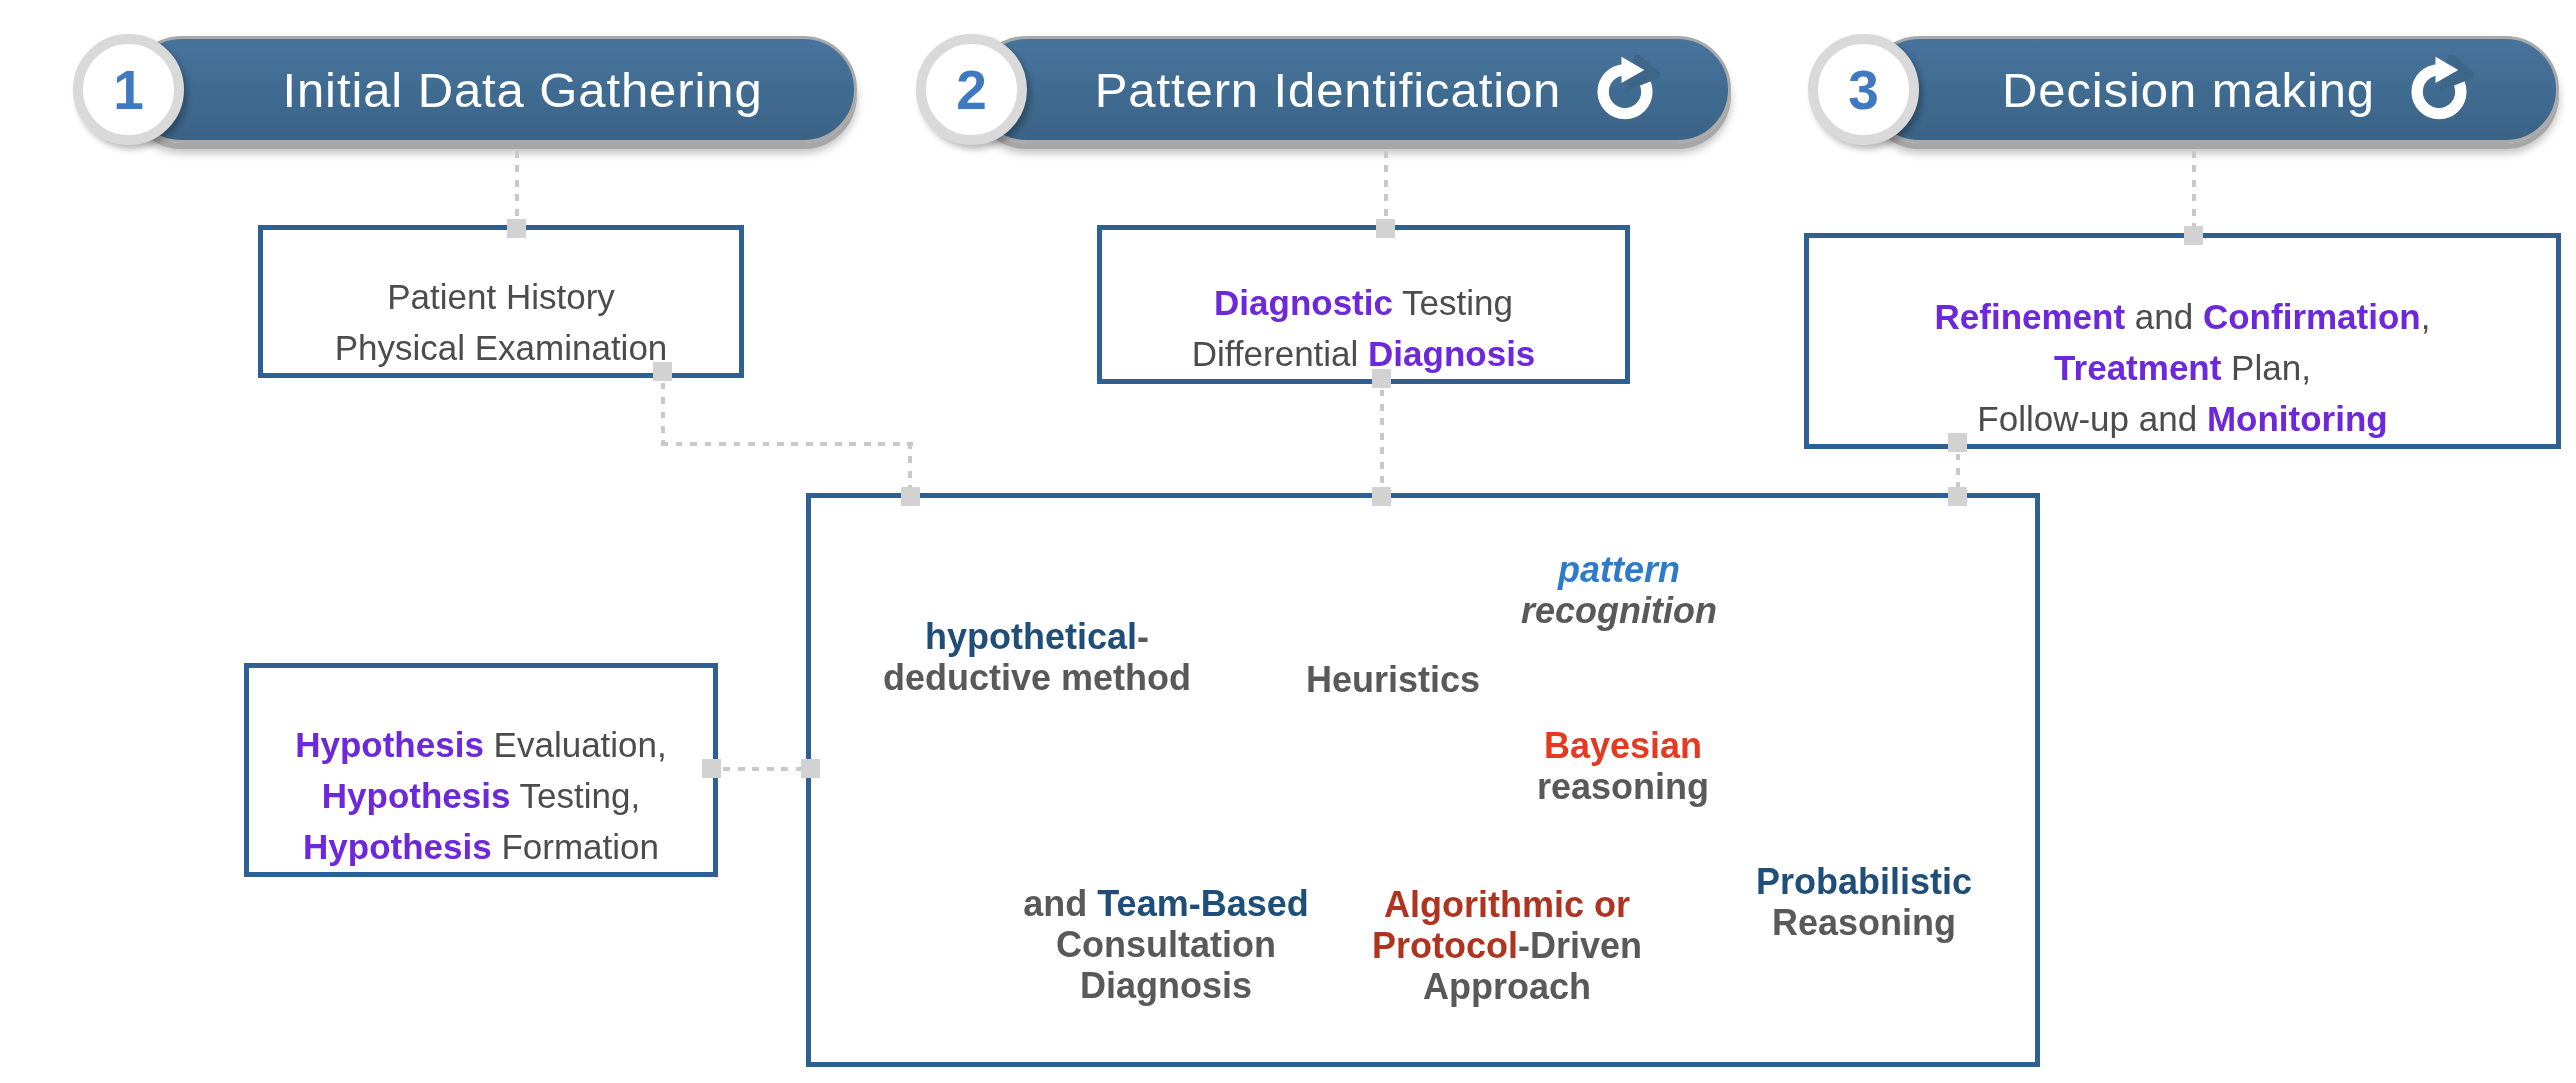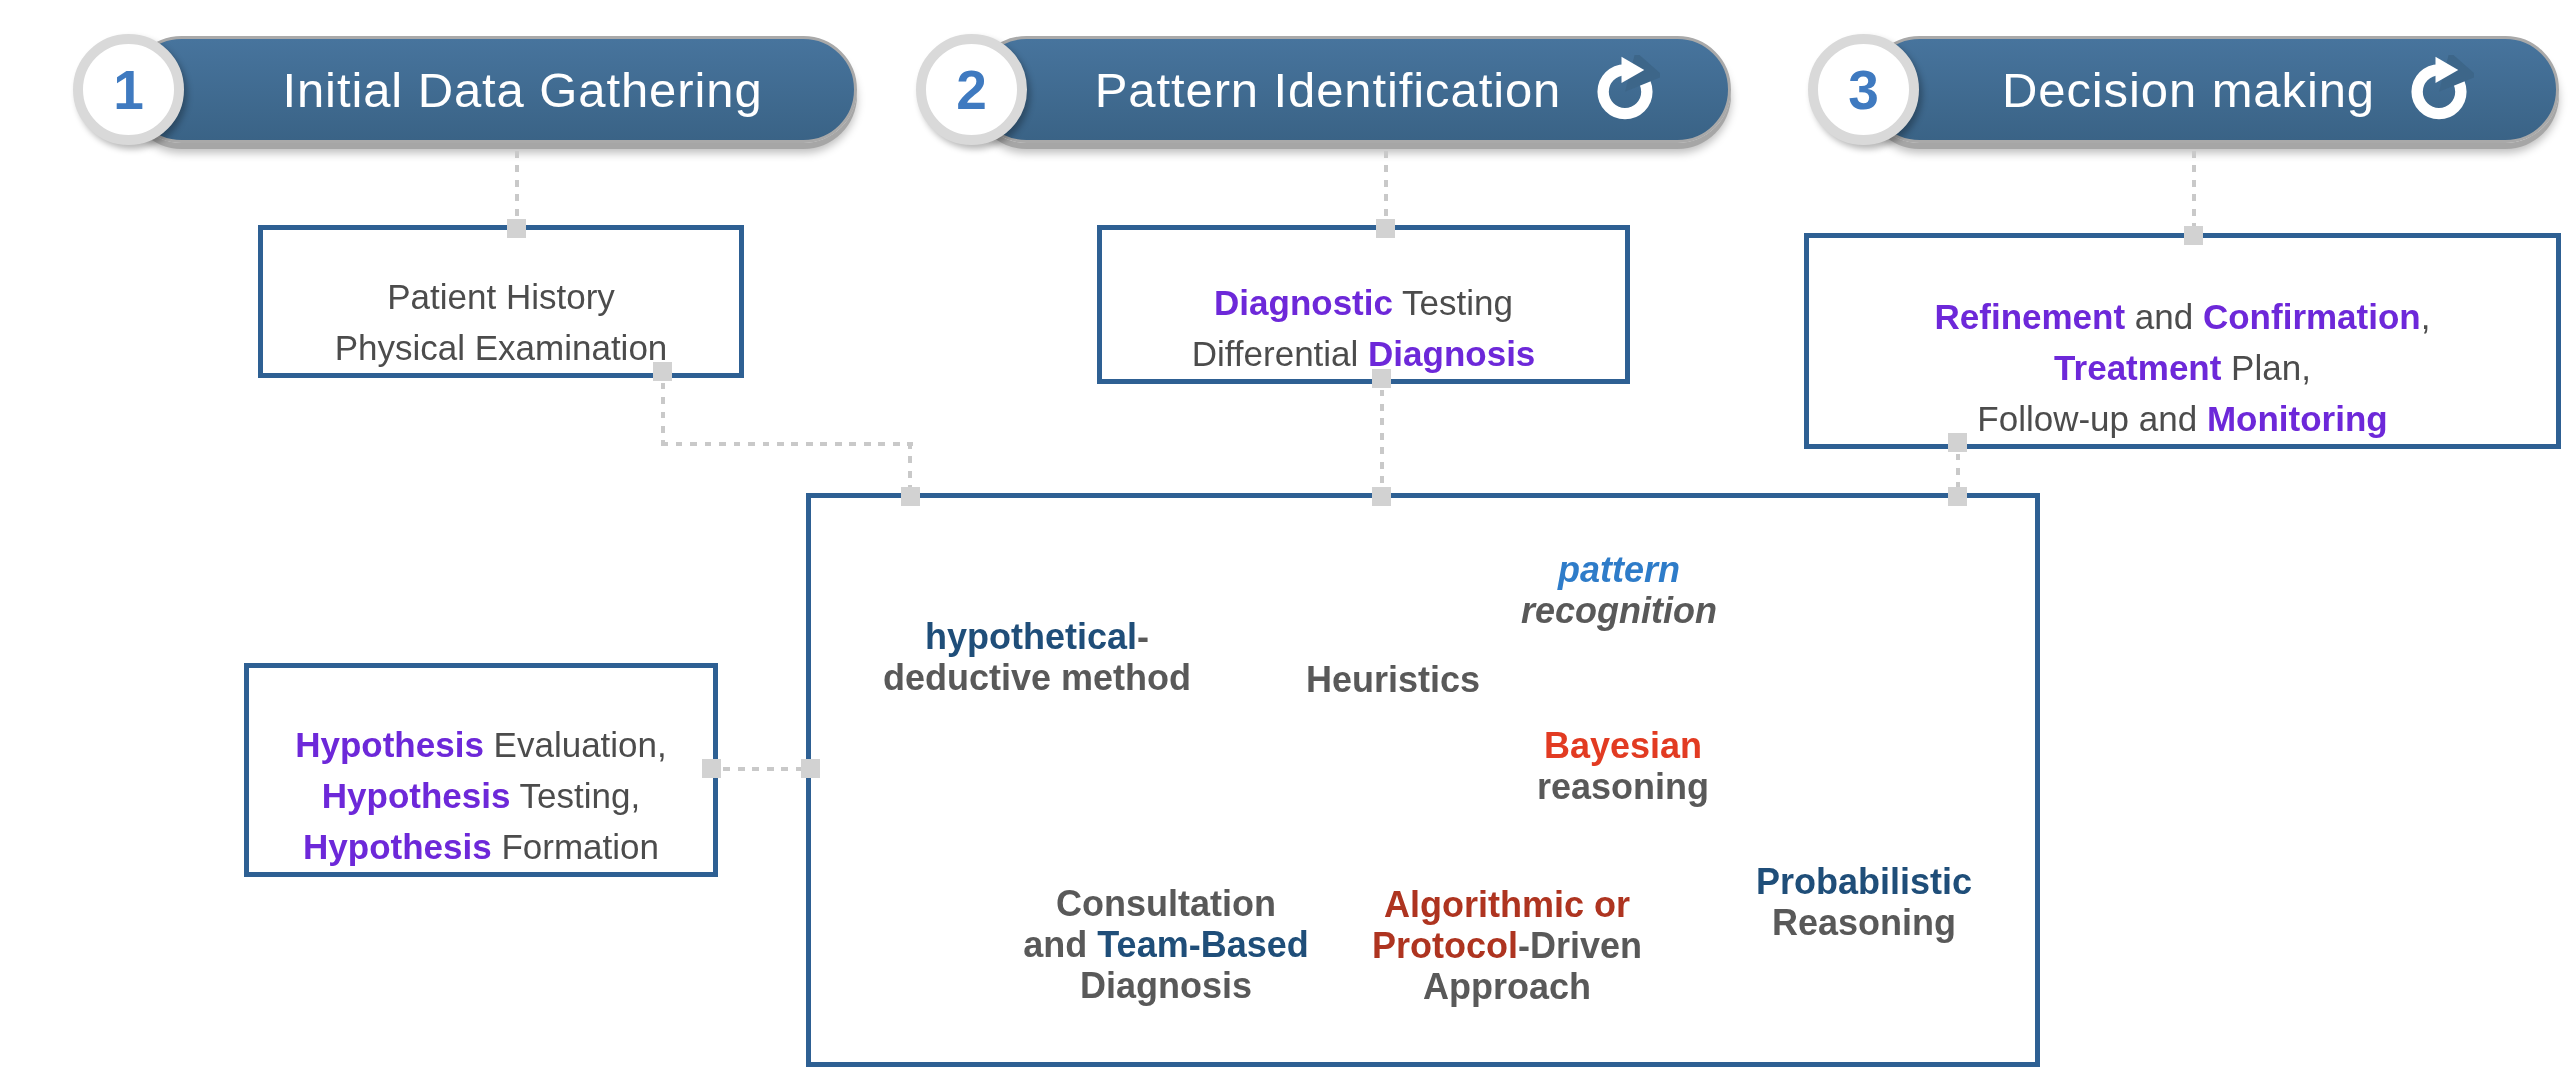--- a/index.html
+++ b/index.html
@@ -130,22 +130,22 @@
     </div>
   <div class="method" style="left:1619px;top:590px;font-style:italic;">
       <div class="tline"><span class="seg-blue">pattern</span></div>
       <div class="tline"><span class="seg-graybold">recognition</span></div>
     </div>
   <div class="method" style="left:1623px;top:766px;">
       <div class="tline"><span class="seg-red">Bayesian</span></div>
       <div class="tline"><span class="seg-graybold">reasoning</span></div>
     </div>
   <div class="method" style="left:1166px;top:944px;">
+      <div class="tline"><span class="seg-graybold">and </span><span class="seg-navy">Team-Based</span></div>
       <div class="tline"><span class="seg-graybold">Consultation</span></div>
-      <div class="tline"><span class="seg-graybold">and </span><span class="seg-navy">Team-Based</span></div>
       <div class="tline"><span class="seg-graybold">Diagnosis</span></div>
     </div>
   <div class="method" style="left:1507px;top:945px;">
       <div class="tline"><span class="seg-darkred">Algorithmic or</span></div>
       <div class="tline"><span class="seg-darkred">Protocol</span><span class="seg-graybold">-Driven</span></div>
       <div class="tline"><span class="seg-graybold">Approach</span></div>
     </div>
   <div class="method" style="left:1864px;top:902px;">
       <div class="tline"><span class="seg-navy">Probabilistic</span></div>
       <div class="tline"><span class="seg-graybold">Reasoning</span></div>

